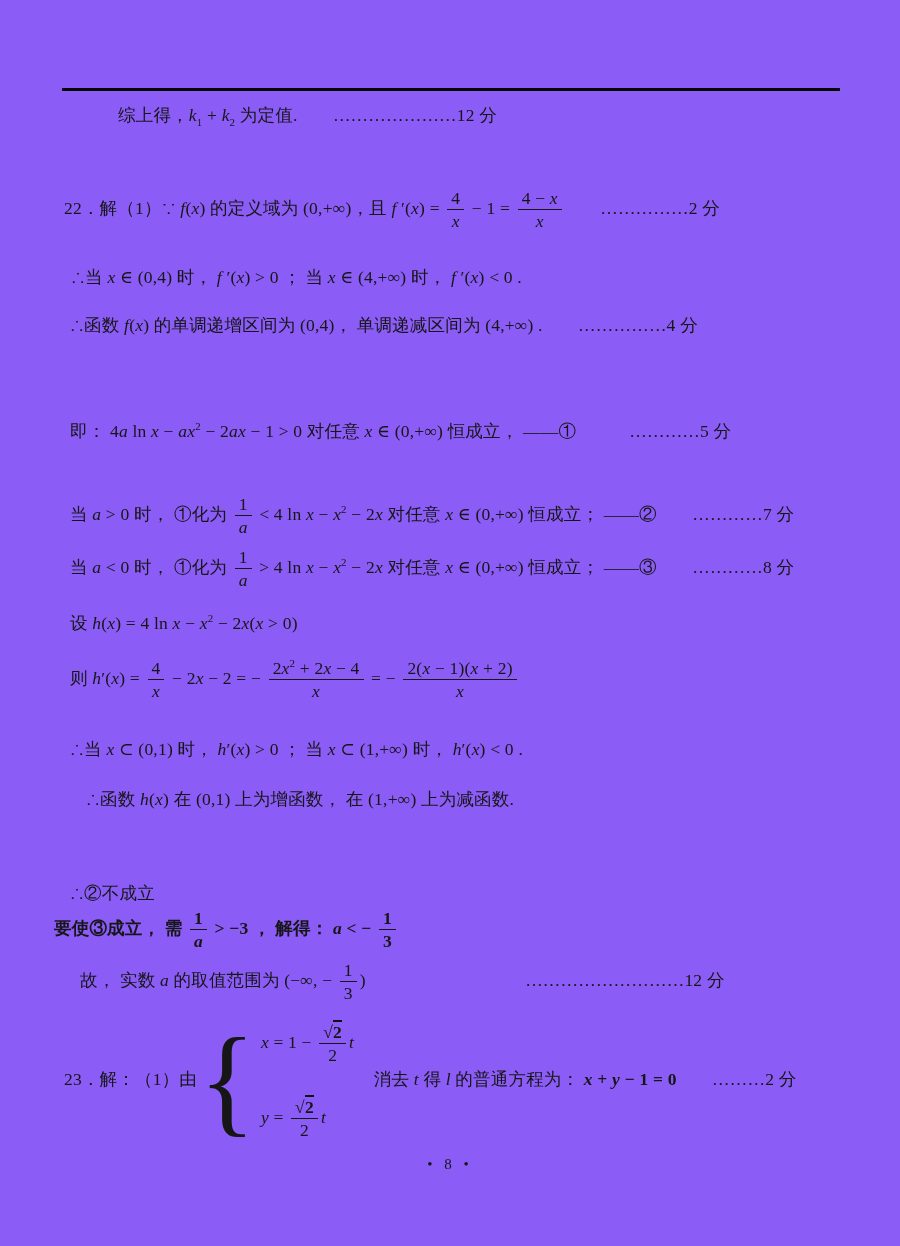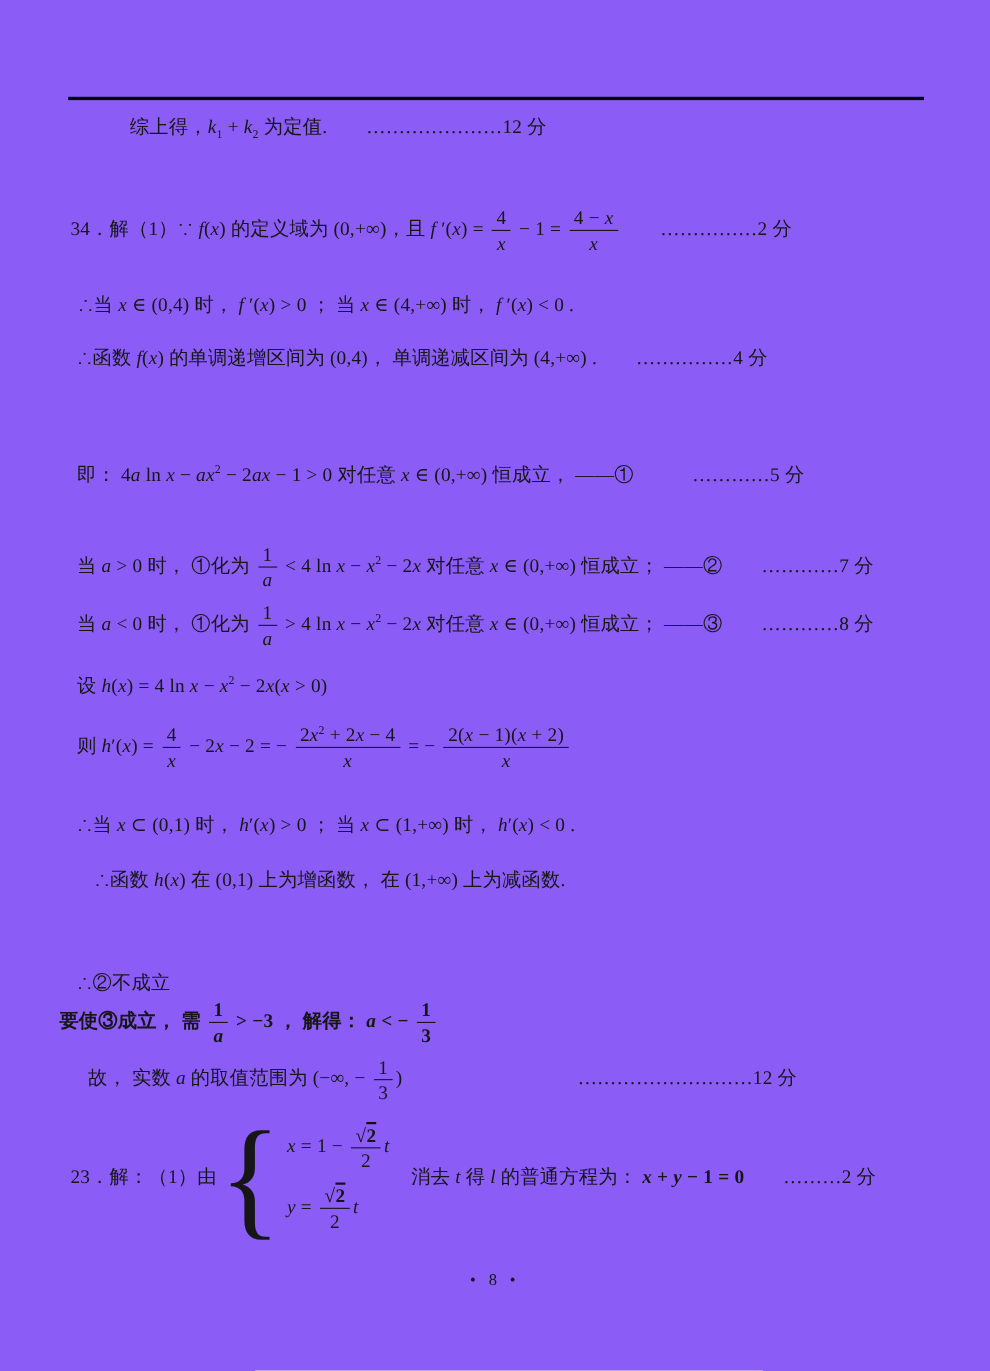--- a/index.html
+++ b/index.html
@@ -28,35 +28,35 @@
   .num{display:block;padding:0 4px 1px 4px;border-bottom:1.4px solid #161616;}
   .den{display:block;padding:1px 4px 0 4px;}
   .sqrt{font-weight:bold;}
   .rdx{font-weight:bold;}
   .rad{border-top:2px solid #111;font-weight:bold;}
   .cases{display:inline-flex;align-items:center;vertical-align:middle;margin:0 2px;}
   .brace{
     font-size:118px;font-weight:400;line-height:0.8;margin-right:5px;
     transform:scaleY(1.02);font-family:"Liberation Serif",serif;
   }
-  .case-rows{display:inline-flex;flex-direction:column;gap:12px;}
+  .case-rows{display:inline-flex;flex-direction:column;gap:32px;}
   .case-row{white-space:nowrap;}
   .page-number{
     position:absolute;left:0;right:0;top:1156px;text-align:center;
     font-size:15px;color:#161616;letter-spacing:4px;
   }
 </style>
 </head>
 <body>
 
 <div class="page">
   <div class="top-rule"></div>
   <div class="content" id="doc-body">
       <div class="line" style="top: 103px; left: 118px;"><span class="t">综上得，</span><span class="mi">k</span><span class="msub">1</span><span class="t"> + </span><span class="mi">k</span><span class="msub">2</span><span class="t"> 为定值.</span><span class="t">　　</span><span class="t">…………………12 分</span></div>
-      <div class="line" style="top: 188px; left: 64px;"><span class="t">34．解（1）∵ </span><span class="mi">f</span><span class="t">(</span><span class="mi">x</span><span class="t">) 的定义域为 (0,+∞)，且 </span><span class="mi">f</span><span class="t"> ′(</span><span class="mi">x</span><span class="t">) = </span><span class="frac">
+      <div class="line" style="top: 188px; left: 64px;"><span class="t">22．解（1）∵ </span><span class="mi">f</span><span class="t">(</span><span class="mi">x</span><span class="t">) 的定义域为 (0,+∞)，且 </span><span class="mi">f</span><span class="t"> ′(</span><span class="mi">x</span><span class="t">) = </span><span class="frac">
           <span class="num"><span class="t">4</span></span>
           <span class="den"><span class="mi">x</span></span>
         </span><span class="t"> − 1 = </span><span class="frac">
           <span class="num"><span class="t">4 − </span><span class="mi">x</span></span>
           <span class="den"><span class="mi">x</span></span>
         </span><span class="t">　　</span><span class="t">……………2 分</span></div>
       <div class="line" style="top: 265px; left: 71px;"><span class="t">∴当 </span><span class="mi">x</span><span class="t"> ∈ (0,4) 时， </span><span class="mi">f</span><span class="t"> ′(</span><span class="mi">x</span><span class="t">) &gt; 0 ； 当 </span><span class="mi">x</span><span class="t"> ∈ (4,+∞) 时， </span><span class="mi">f</span><span class="t"> ′(</span><span class="mi">x</span><span class="t">) &lt; 0 .</span></div>
       <div class="line" style="top: 313px; left: 70px;"><span class="t">∴函数 </span><span class="mi">f</span><span class="t">(</span><span class="mi">x</span><span class="t">) 的单调递增区间为 (0,4)， 单调递减区间为 (4,+∞) .</span><span class="t">　　</span><span class="t">……………4 分</span></div>
       <div class="line" style="top: 419px; left: 70px;"><span class="t">即： 4</span><span class="mi">a</span><span class="t"> ln </span><span class="mi">x</span><span class="t"> − </span><span class="mi">ax</span><span class="msup">2</span><span class="t"> − 2</span><span class="mi">ax</span><span class="t"> − 1 &gt; 0 对任意 </span><span class="mi">x</span><span class="t"> ∈ (0,+∞) 恒成立， ——①</span><span class="t">　　　</span><span class="t">…………5 分</span></div>
       <div class="line" style="top: 494px; left: 70px;"><span class="t">当 </span><span class="mi">a</span><span class="t"> &gt; 0 时， ①化为 </span><span class="frac">

